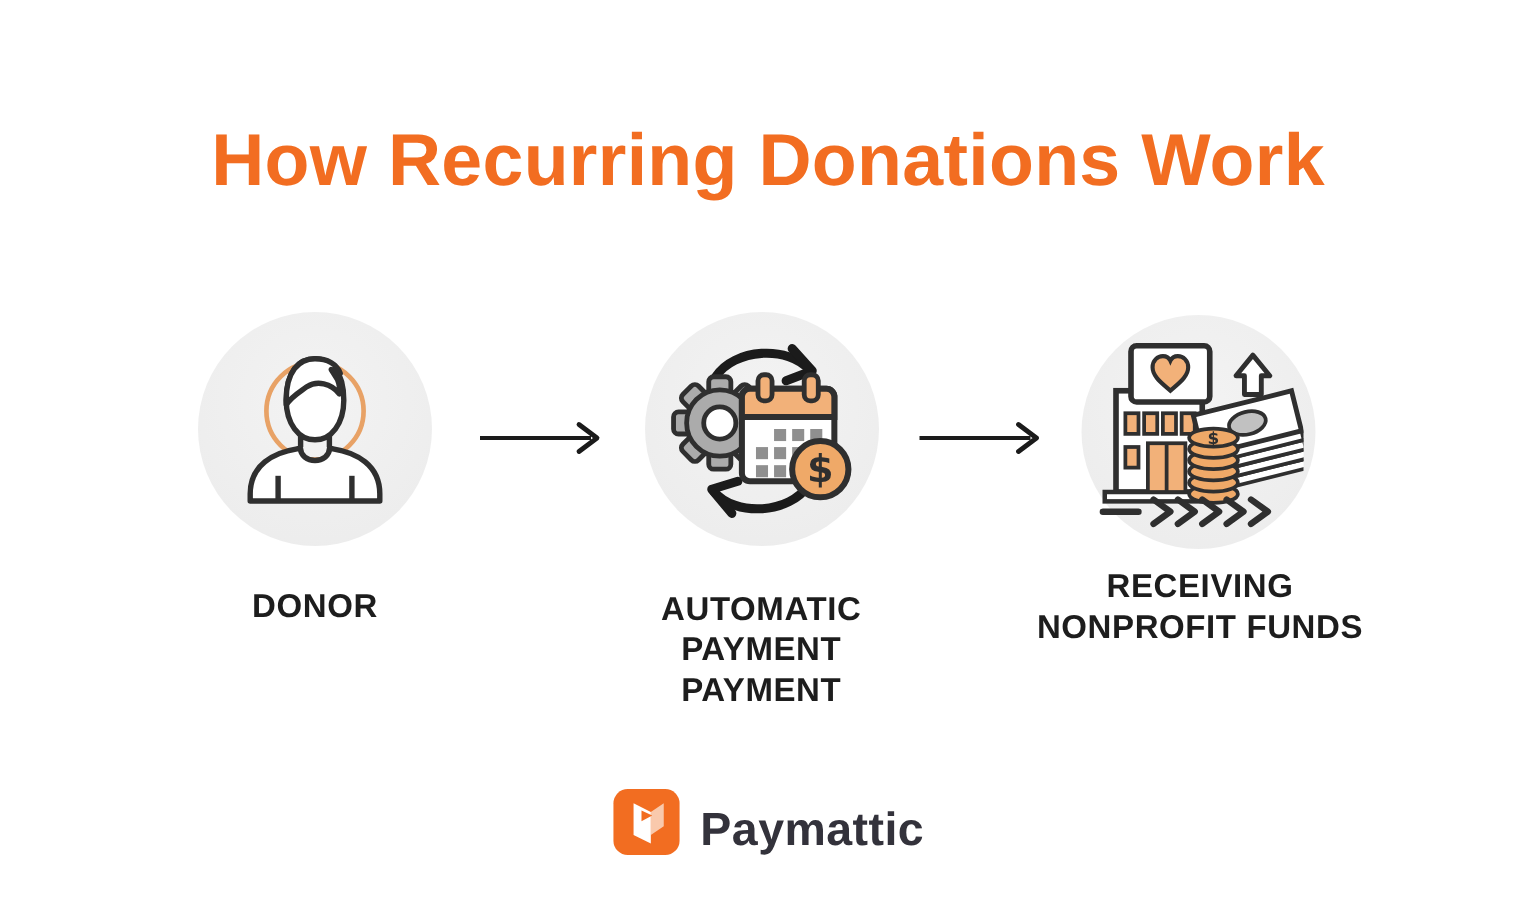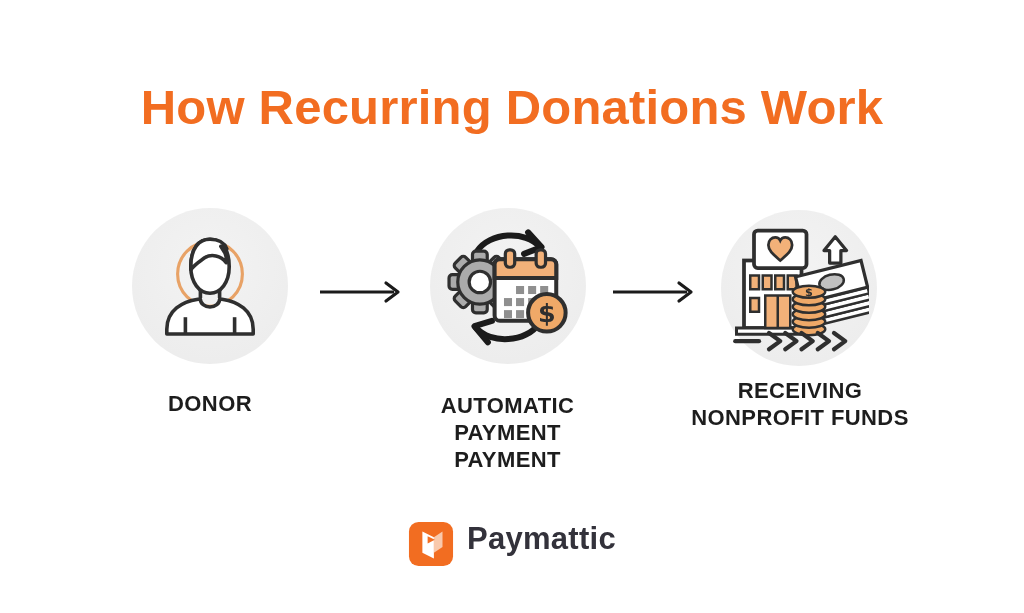--- a/index.html
+++ b/index.html
@@ -24,21 +24,21 @@
   .flow-arrow-2{left:611px;top:279px;}
   .step-label{
     position:absolute;text-align:center;font-weight:700;font-size:22px;
     line-height:27px;color:#1d1d1d;letter-spacing:.4px;
   }
   .label-donor{left:105px;top:390px;width:210px;}
   .label-payment{left:400px;top:392px;width:215px;}
   .label-nonprofit{left:685px;top:377px;width:230px;}
   .footer{
     position:absolute;left:0;right:0;top:521px;height:50px;
-    display:flex;align-items:flex-start;justify-content:center;gap:13px;
+    display:flex;align-items:flex-end;justify-content:center;gap:13px;
   }
   .brand-name{font-size:31px;font-weight:700;color:#33323B;letter-spacing:.3px;}
   svg{display:block;}
 </style>
 </head>
 <body>
 
 <div class="canvas">
 
   <h1 class="title">How Recurring Donations Work</h1>

